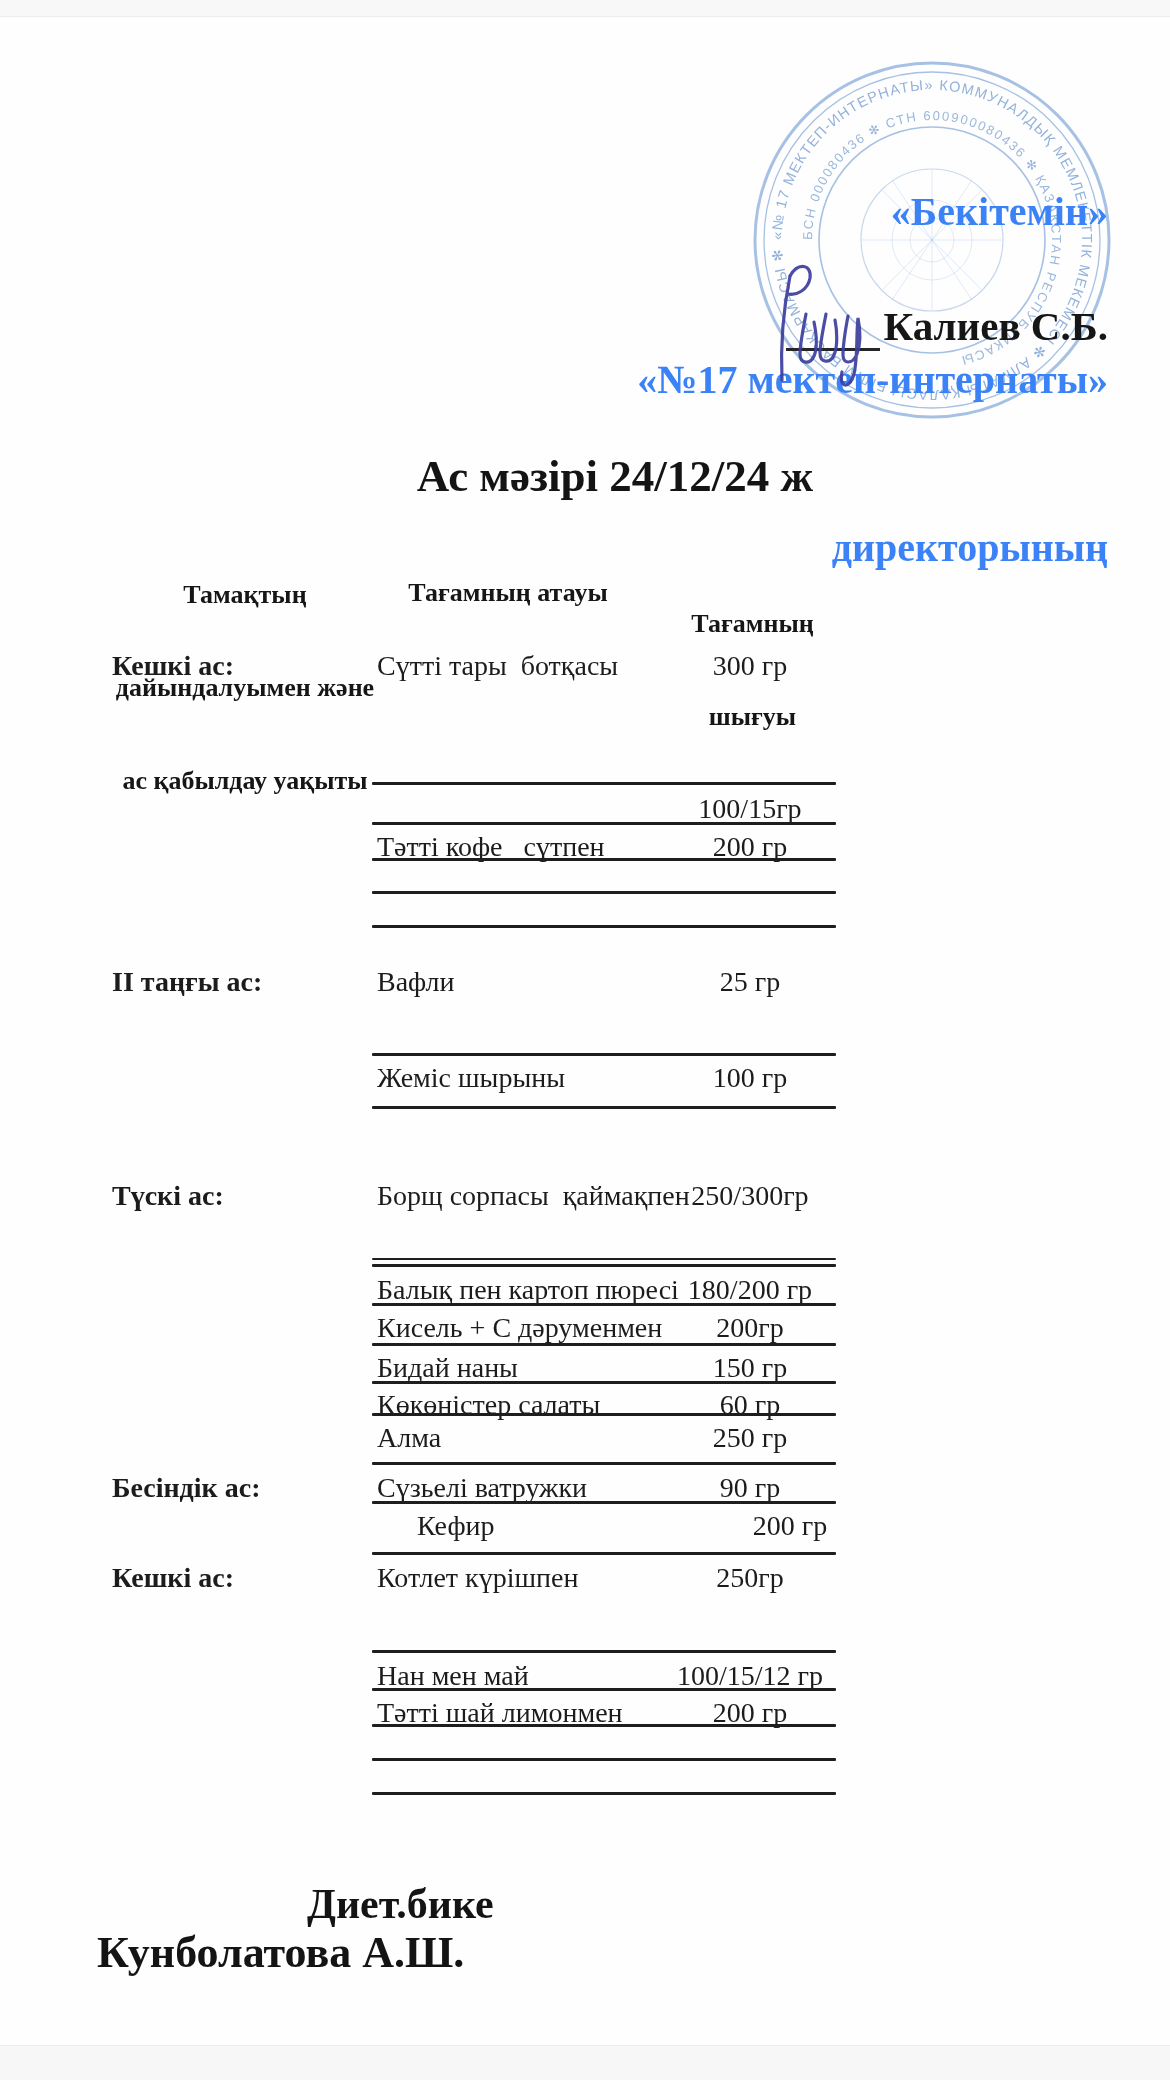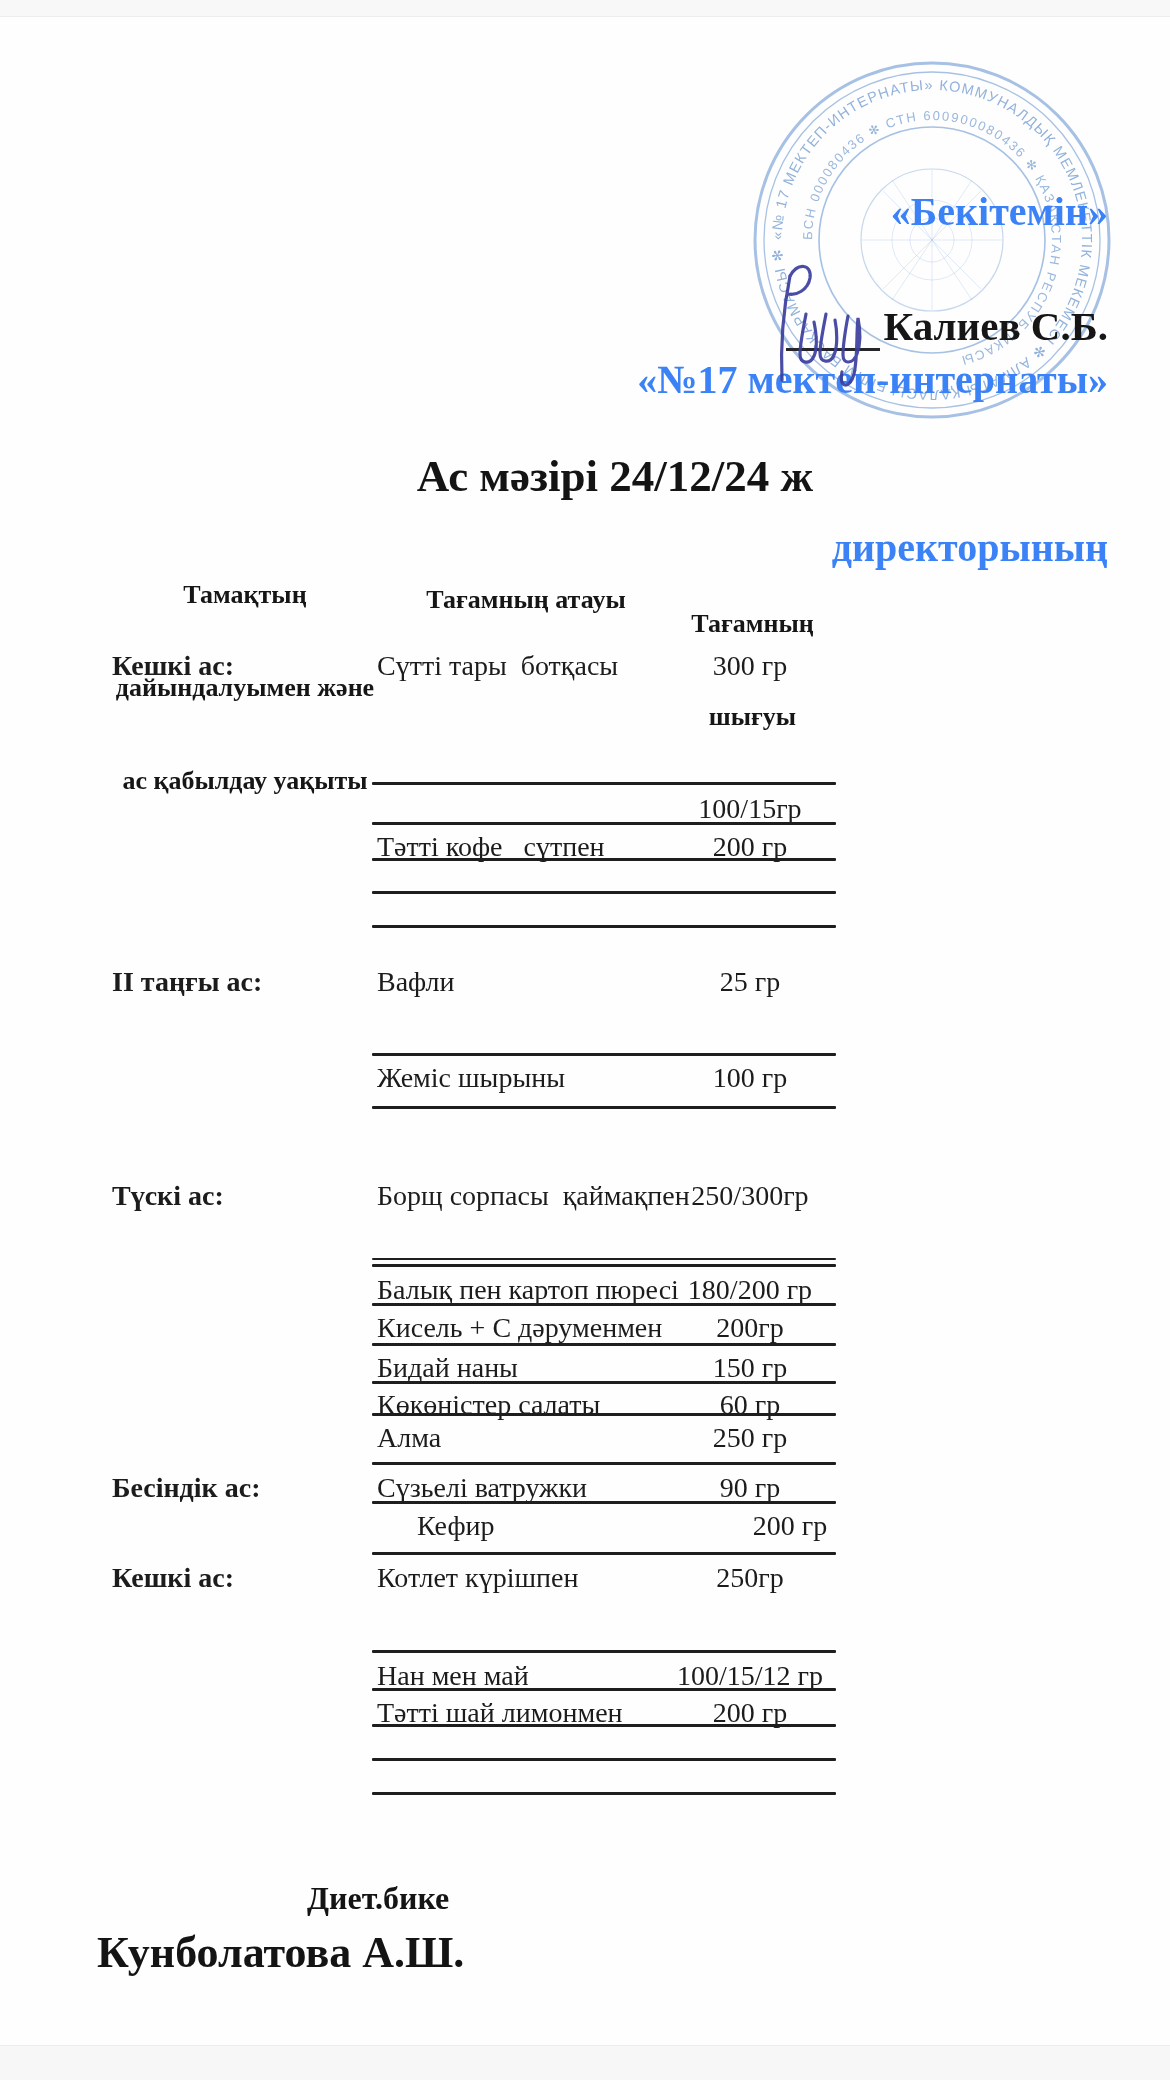--- a/index.html
+++ b/index.html
@@ -33,33 +33,33 @@
 
   
   .doc-title{
     position:absolute;left:330px;top:450px;width:570px;
     text-align:center;font-weight:bold;font-size:45px;color:#141414;white-space:pre;
   }
 
   
   .th{position:absolute;font-weight:bold;font-size:26px;line-height:31px;text-align:center;color:#161616;white-space:pre;}
   .th.c1{left:88px;width:314px;top:517px;}
-  .th.c2{left:402px;width:248px;top:577px;margin-top:7px;}
+  .th.c2{left:384px;width:248px;top:577px;}
   .th.c3{left:650px;width:205px;top:546px;}
 
   
   .menu-row{position:absolute;left:0;width:100%;height:34px;}
   .cell{position:absolute;top:0;font-size:28px;color:#1c1c1c;white-space:pre;}
   .cell.time{left:112px;font-weight:bold;}
   .cell.dish{left:377px;}
   .cell.weight{left:650px;width:200px;text-align:center;}
   .rule{position:absolute;left:372px;width:464px;background:#1e1e1e;border-radius:1px;}
 
   
-  .footer-role{position:absolute;left:307px;top:1880px;font-weight:bold;font-size:32px;color:#141414;white-space:pre;}
+  .footer-role{position:absolute;left:307px;top:1880px;font-weight:bold;font-size:42px;color:#141414;white-space:pre;}
   .footer-name{position:absolute;left:97px;top:1927px;font-weight:bold;font-size:44px;color:#141414;white-space:pre;}
 </style>
 </head>
 <body>
 
 <div class="page">
 
   <div class="edge-band top"></div>
 
   <svg class="stamp" viewBox="0 0 404 404">

